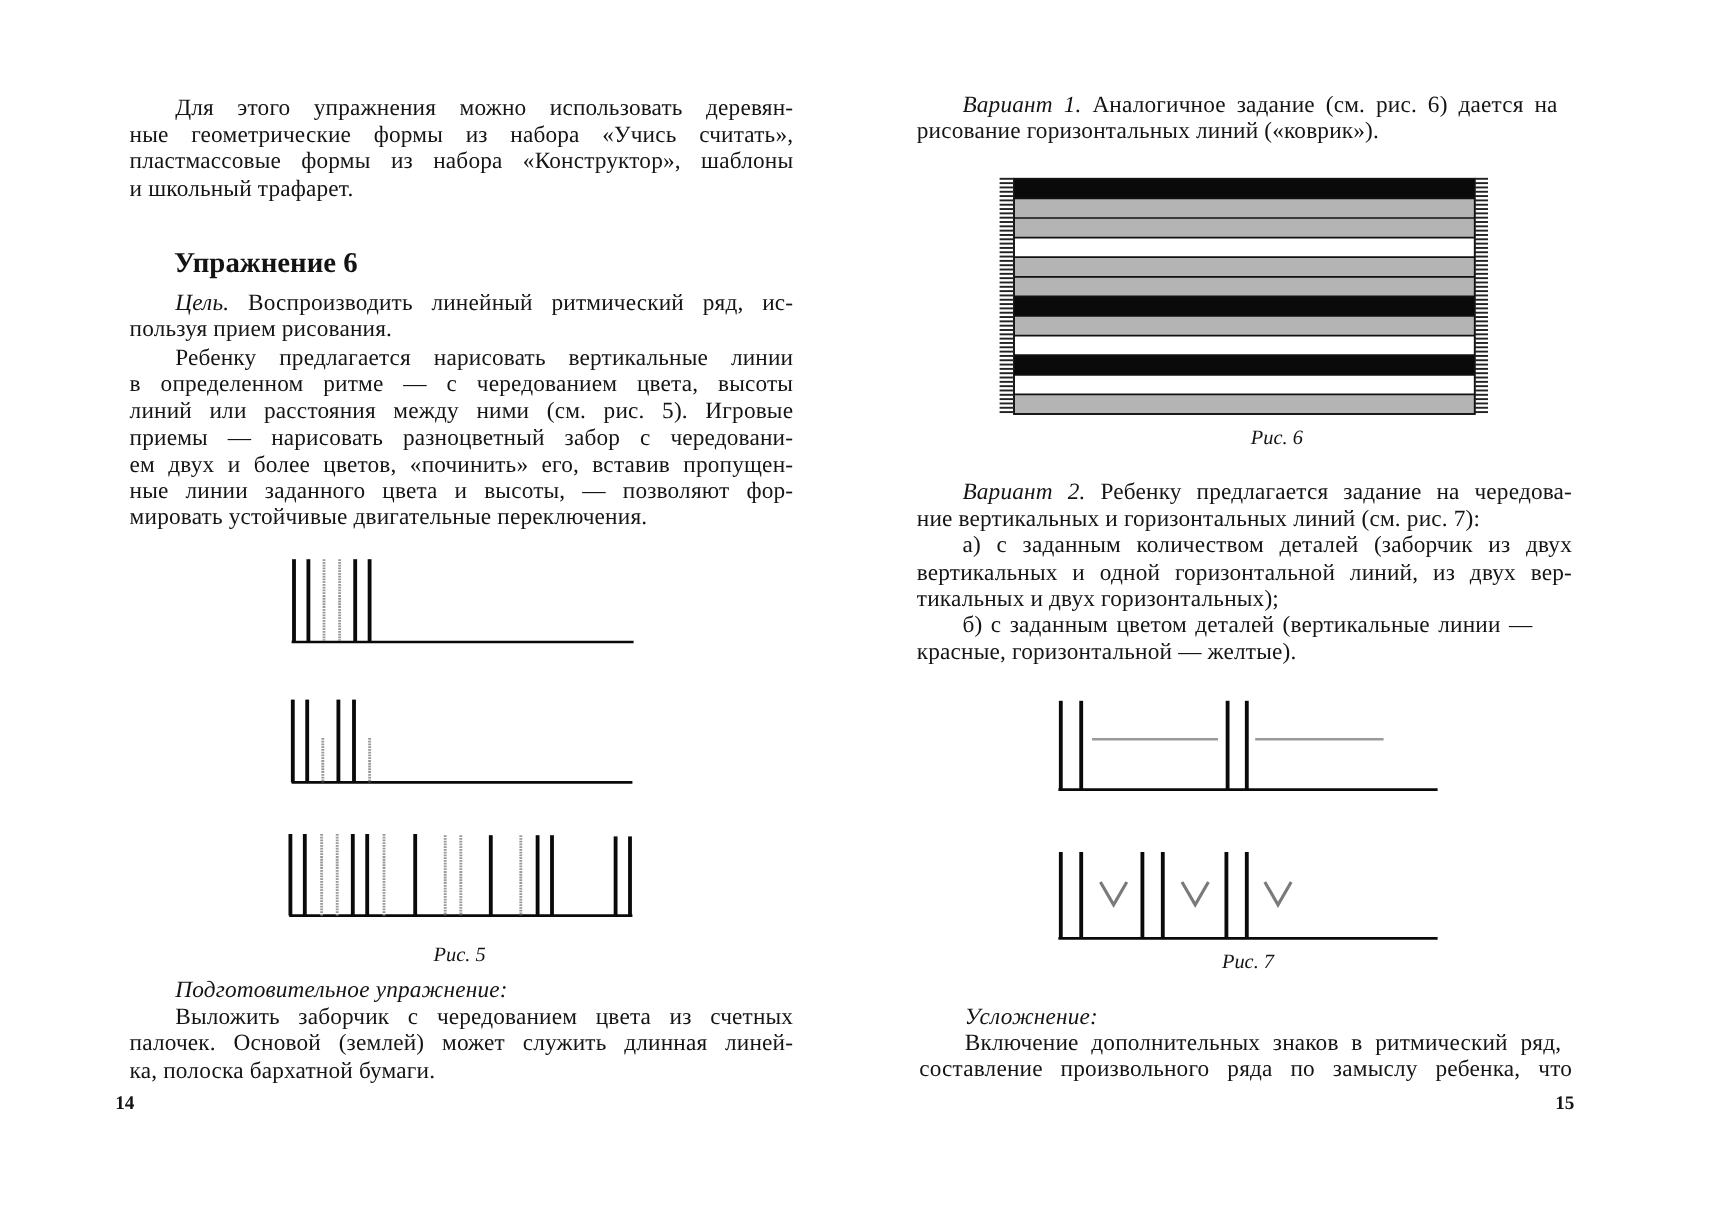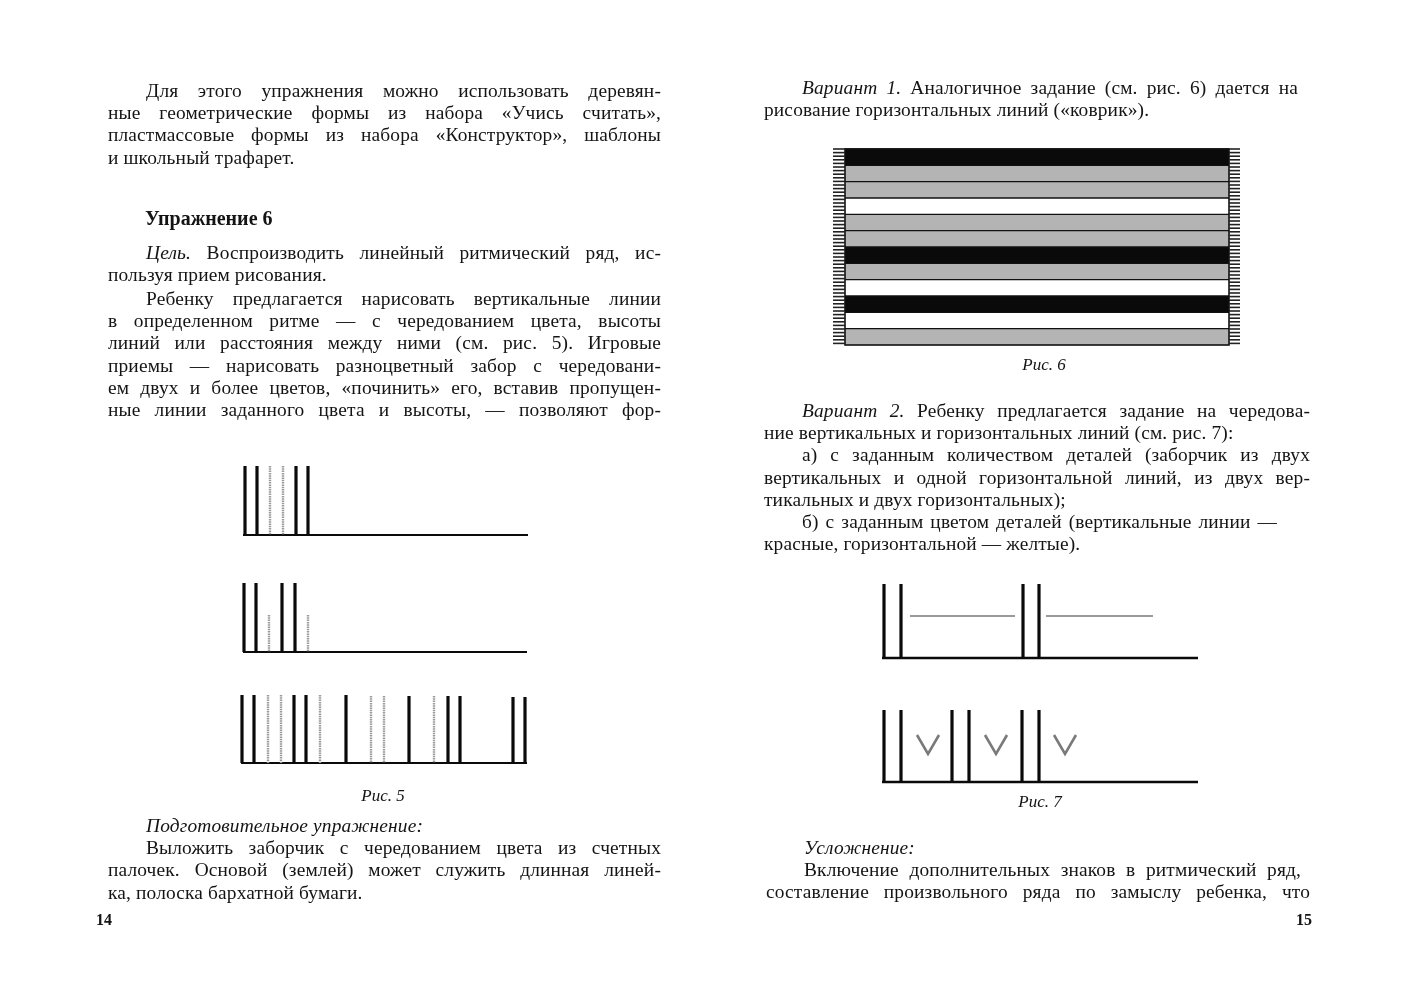--- a/index.html
+++ b/index.html
@@ -11,21 +11,21 @@
   .page-left { left: 0; width: 712px; }
   .page-right { left: 712px; width: 712px; }
   .txt {
     position: absolute; font-size: 19.4px; line-height: 22.2px;
     text-align: justify; letter-spacing: 0.15px; margin: 0;
   }
   .txt .ln { display: block; text-align: justify; text-align-last: justify; white-space: nowrap; }
   .txt .ln.last { text-align-last: left; }
   .indent { padding-left: 38px; }
   .it { font-style: italic; }
-  .heading { position: absolute; font-weight: bold; font-size: 20px; }
+  .heading { position: absolute; font-weight: bold; font-size: 24px; }
   .caption { position: absolute; font-style: italic; font-size: 17px; width: 200px; text-align: center; }
   .pagenum { position: absolute; font-weight: bold; font-size: 16px; }
   svg { position: absolute; overflow: visible; }
 </style>
 </head>
 <body>
 
 <div class="page page-left">
 
   <div class="txt" style="left:108px; top:80px; width:553px;">
@@ -42,20 +42,21 @@
     <span class="ln last">пользуя прием рисования.</span>
   </div>
 
   <div class="txt" style="left:108px; top:288px; width:553px;">
     <span class="ln indent">Ребенку предлагается нарисовать вертикальные линии</span>
     <span class="ln">в определенном ритме — с чередованием цвета, высоты</span>
     <span class="ln">линий или расстояния между ними (см. рис. 5). Игровые</span>
     <span class="ln">приемы — нарисовать разноцветный забор с чередовани-</span>
     <span class="ln">ем двух и более цветов, «починить» его, вставив пропущен-</span>
     <span class="ln">ные линии заданного цвета и высоты, — позволяют фор-</span>
+    <span class="ln last">мировать устойчивые двигательные переключения.</span>
   </div>
 
   <svg id="fig5" width="1424" height="1007" style="left:0; top:0;">
       <line x1="243" y1="535" x2="528" y2="535" stroke="#0a0a0a" stroke-width="2.2"></line>
       <line x1="245" y1="466" x2="245" y2="535" stroke="#0a0a0a" stroke-width="3.2" stroke-dasharray="none"></line>
       <line x1="257" y1="466" x2="257" y2="535" stroke="#0a0a0a" stroke-width="3.2" stroke-dasharray="none"></line>
       <line x1="270" y1="466" x2="270" y2="535" stroke="#9a9a9a" stroke-width="2.4" stroke-dasharray="1.5 0.8"></line>
       <line x1="283" y1="466" x2="283" y2="535" stroke="#9a9a9a" stroke-width="2.4" stroke-dasharray="1.5 0.8"></line>
       <line x1="296" y1="466" x2="296" y2="535" stroke="#0a0a0a" stroke-width="3.2" stroke-dasharray="none"></line>
       <line x1="308" y1="466" x2="308" y2="535" stroke="#0a0a0a" stroke-width="3.2" stroke-dasharray="none"></line>
@@ -233,21 +234,21 @@
       <line x1="1229" y1="329.0000000000003" x2="1240" y2="329.0000000000003" stroke="#222" stroke-width="1.6"></line>
       <line x1="833" y1="332.6000000000003" x2="845" y2="332.6000000000003" stroke="#222" stroke-width="1.6"></line>
       <line x1="1229" y1="332.6000000000003" x2="1240" y2="332.6000000000003" stroke="#222" stroke-width="1.6"></line>
       <line x1="833" y1="336.20000000000033" x2="845" y2="336.20000000000033" stroke="#222" stroke-width="1.6"></line>
       <line x1="1229" y1="336.20000000000033" x2="1240" y2="336.20000000000033" stroke="#222" stroke-width="1.6"></line>
       <line x1="833" y1="339.80000000000035" x2="845" y2="339.80000000000035" stroke="#222" stroke-width="1.6"></line>
       <line x1="1229" y1="339.80000000000035" x2="1240" y2="339.80000000000035" stroke="#222" stroke-width="1.6"></line>
       <line x1="833" y1="343.4000000000004" x2="845" y2="343.4000000000004" stroke="#222" stroke-width="1.6"></line>
       <line x1="1229" y1="343.4000000000004" x2="1240" y2="343.4000000000004" stroke="#222" stroke-width="1.6"></line>
     </svg>
-  <div class="caption" style="left:944px; top:355px;">Рис. 6</div>
+  <div class="caption" style="left:964px; top:355px;">Рис. 6</div>
 
   <div class="txt" style="left:764px; top:400px; width:546px;">
     <span class="ln indent"><span class="it">Вариант 2.</span><span> Ребенку предлагается задание на чередова-</span></span>
     <span class="ln last">ние вертикальных и горизонтальных линий (см. рис. 7):</span>
     <span class="ln indent">а) с заданным количеством деталей (заборчик из двух</span>
     <span class="ln">вертикальных и одной горизонтальной линий, из двух вер-</span>
     <span class="ln last">тикальных и двух горизонтальных);</span>
     <span class="ln indent" style="width:475px;">б) с заданным цветом деталей (вертикальные линии —</span>
     <span class="ln last">красные, горизонтальной — желтые).</span>
   </div>

